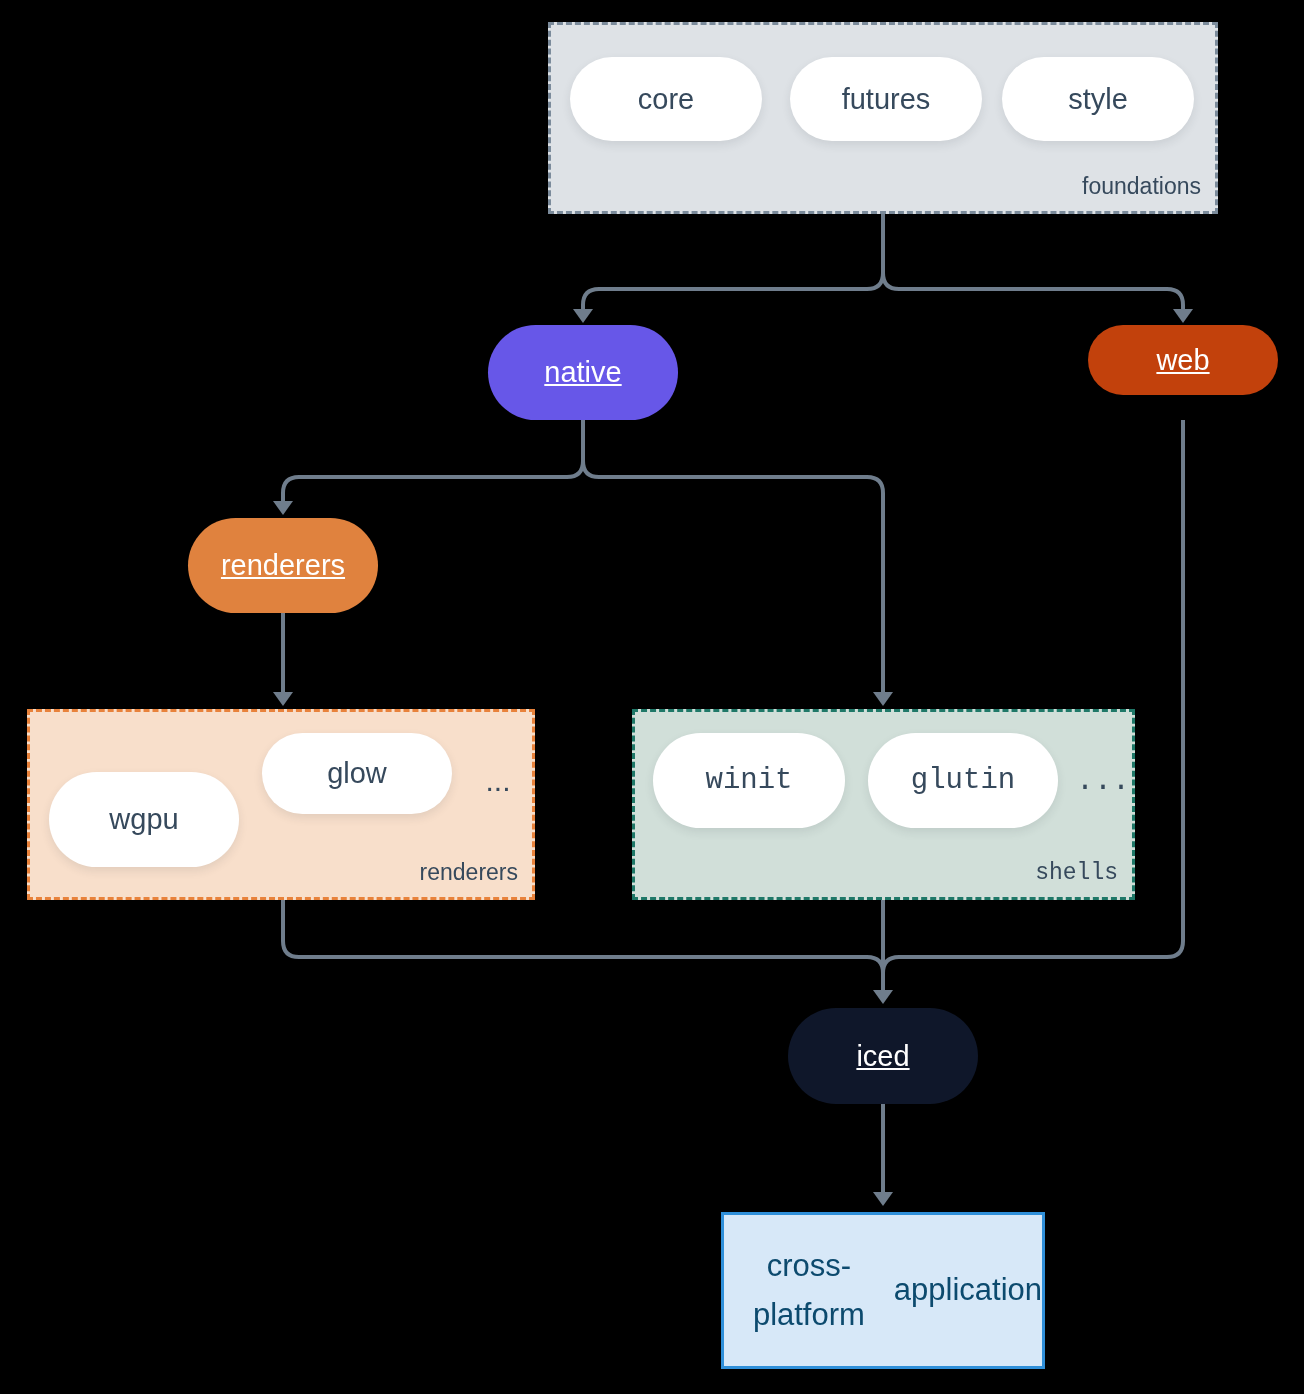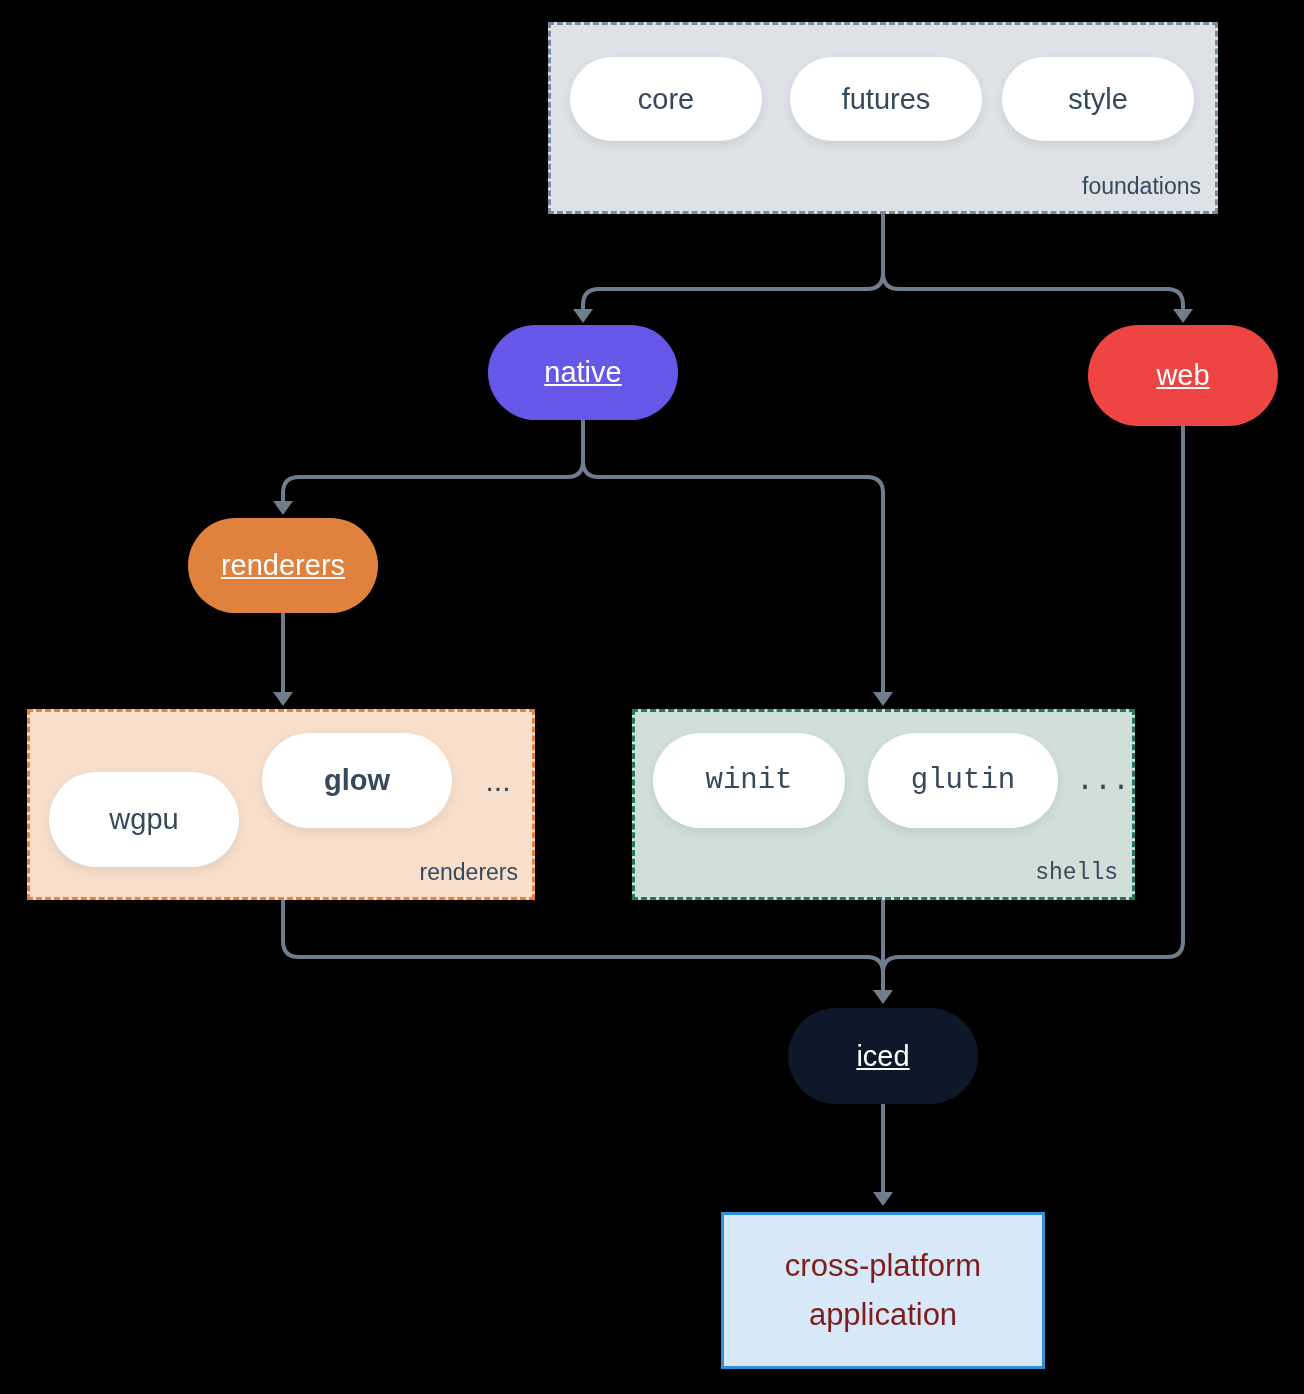--- a/index.html
+++ b/index.html
@@ -63,21 +63,21 @@
     position: absolute;
     border-radius: 999px;
     display: flex;
     align-items: center;
     justify-content: center;
     font-size: 29px;
     color: #ffffff;
     text-decoration: underline;
   }
   #node-native  { left: 488px;  top: 325px; width: 190px; height: 95px; background: #6757e8; }
-  #node-web     { left: 1088px; top: 325px; width: 190px; height: 101px; background: #ef4444; }
+  #node-web     { left: 1088px; top: 325px; width: 190px; height: 70px; background: #c2410c; }
   #node-graphics{ left: 188px;  top: 518px; width: 190px; height: 95px; background: #e0823e; }
   #node-iced    { left: 788px;  top: 1008px; width: 190px; height: 96px; background: #0f172a; }
 
   .corner-label {
     position: absolute;
     right: 14px; bottom: 11px;
     font-size: 23px;
     color: #36495c;
   }
   .ellipsis {
@@ -90,26 +90,26 @@
     width: 60px; height: 95px; top: 21px;
   }
 
   #application-node {
     position: absolute;
     left: 721px; top: 1212px; width: 324px; height: 157px;
     box-sizing: border-box;
     background: #d7e8f8;
     border: 3px solid #2f8fd9;
     display: flex;
-    flex-direction: column;
+    flex-direction: row;
     align-items: center;
     justify-content: center;
     font-size: 31px;
     line-height: 1.55;
-    color: #7f1d1d;
+    color: #0c4a6e;
     text-align: center;
   }
 </style>
 </head>
 <body>
 
 <div id="canvas">
 
   <svg id="edges" viewBox="0 0 1304 1394" xmlns="http://www.w3.org/2000/svg">
 
@@ -144,21 +144,21 @@
     <div class="corner-label">foundations</div>
   </div>
 
   <div id="node-native" class="node">native</div>
   <div id="node-web" class="node">web</div>
 
   <div id="node-graphics" class="node">renderers</div>
 
   <div id="renderers-group" class="group">
     <div class="pill" style="left:19px; top:21px; width:190px; height:95px;margin-top:39px;">wgpu</div>
-    <div class="pill" style="left:232px; top:21px; width:190px; height:95px;font-weight:bold;">glow</div>
+    <div class="pill" style="left:232px; top:21px; width:190px; height:81px;">glow</div>
     <div class="ellipsis" style="left:438px;">...</div>
     <div class="corner-label">renderers</div>
   </div>
 
   <div id="shells-group" class="group">
     <div class="pill" style="left:18px; top:21px; width:192px; height:95px;">winit</div>
     <div class="pill" style="left:233px; top:21px; width:190px; height:95px;">glutin</div>
     <div class="ellipsis" style="left:438px;">...</div>
     <div class="corner-label">shells</div>
   </div>

